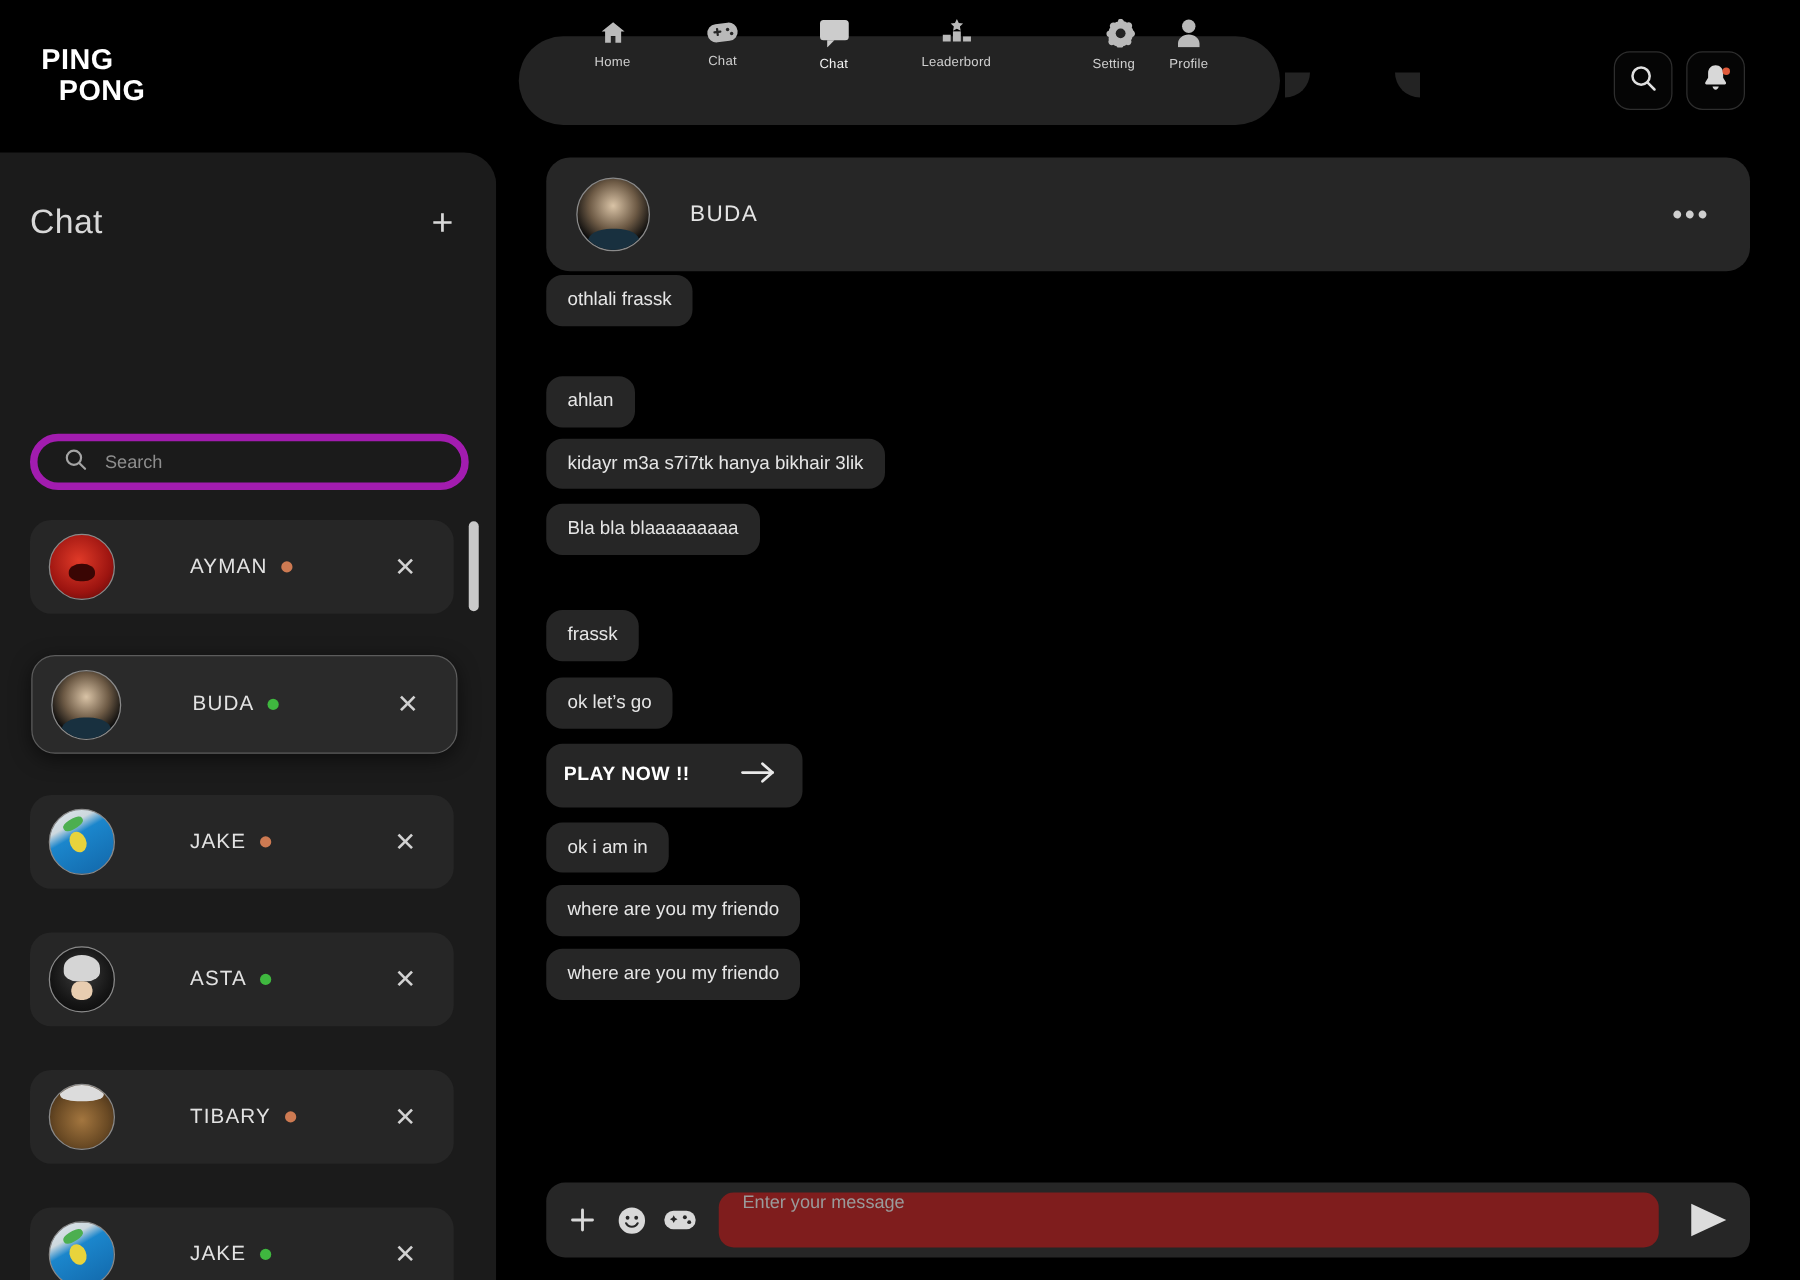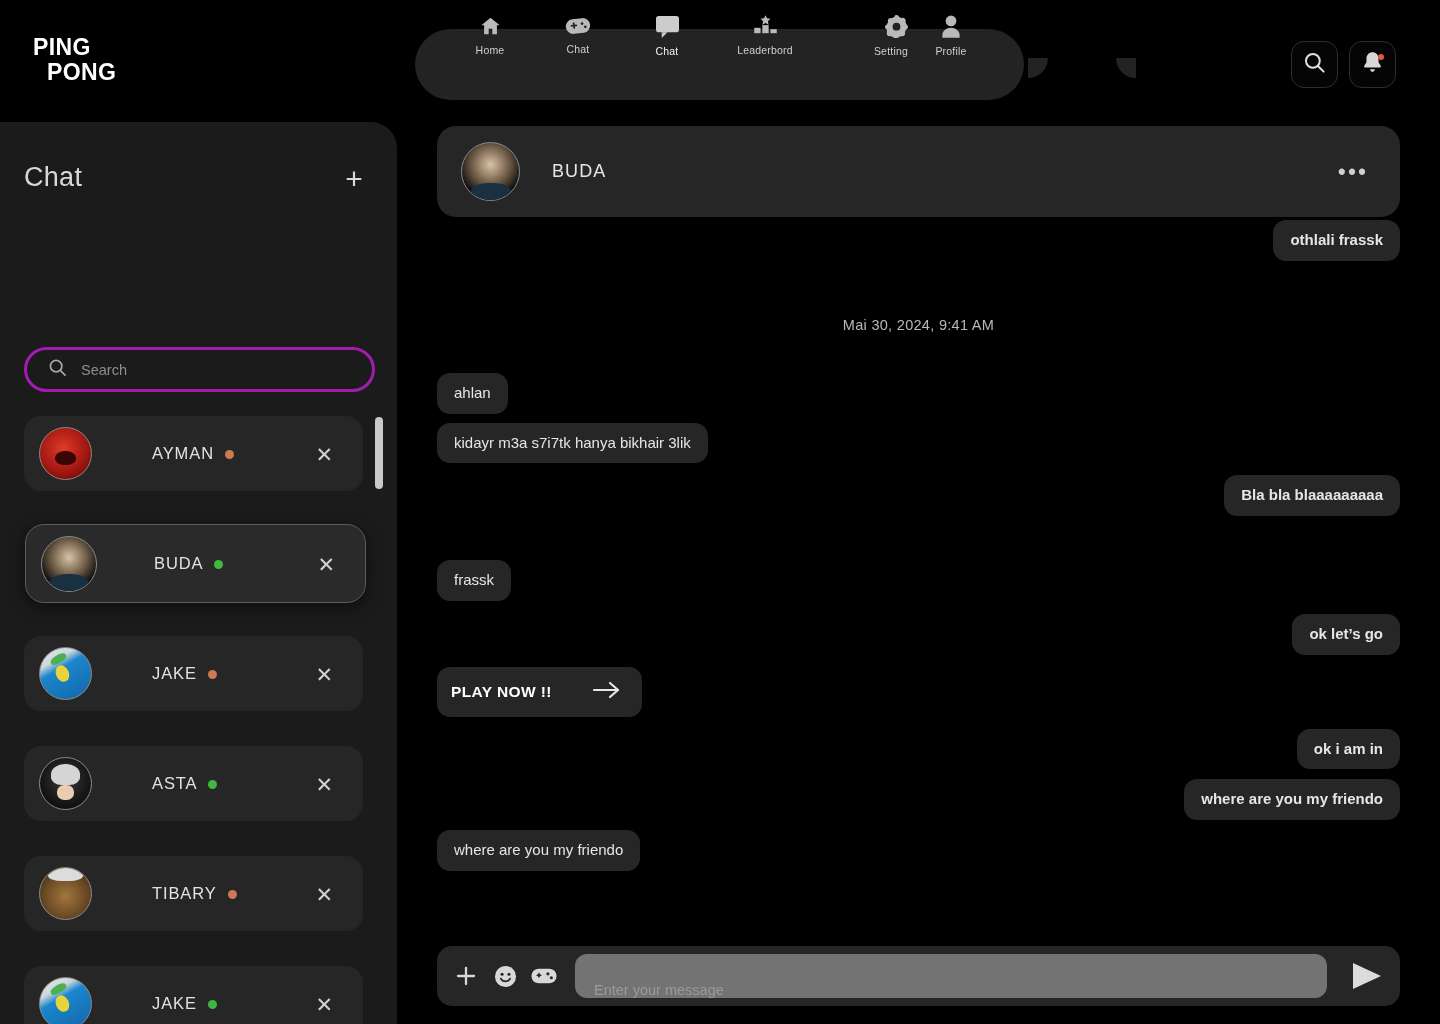--- a/index.html
+++ b/index.html
@@ -86,21 +86,21 @@
     position:absolute; left:24px; top:40px; width:349px; height:40px;
   }
   .sb-title { font-size:27px; color:#d8d8d8; font-weight:normal; letter-spacing:0.3px; }
   .sb-plus {
     position:absolute; right:6px; top:4px; width:26px; height:26px;
     display:flex; align-items:center; justify-content:center;
     font-size:30px; color:#d8d8d8; font-weight:300; line-height:1; cursor:pointer;
   }
   .searchbox {
     position:absolute; left:24px; top:225px; width:351px; height:45px;
-    border:3px solid #a21caf; border-radius:23px;
+    border:6px solid #a21caf; border-radius:23px;
     display:flex; align-items:center; padding-left:21px; gap:14px;
     background:transparent;
   }
   .searchbox input {
     background:transparent; border:none; outline:none;
     color:#d4d4d4; font-size:14.5px; font-family:"Liberation Sans", sans-serif;
     width:260px;
   }
   .searchbox input::placeholder { color:#8e8e8e; }
 
@@ -175,21 +175,21 @@
   .dots {
     position:absolute; right:32px; top:50%; transform:translateY(-50%);
     font-size:23px; letter-spacing:2px; color:#cfcfcf; line-height:1; cursor:pointer;
   }
 
   .thread {
     position:absolute; left:0; top:0; width:1043px; height:820px;
     padding:78px 40px 0 40px;
   }
   .row { display:flex; width:963px; }
-  .row.out { justify-content:flex-end;font-weight:bold; }
+  .row.out { justify-content:flex-start; }
   .bubble {
     background:#262626; border-radius:13px;
     padding:11px 17px; font-size:15px; color:#e6e6e6;
     max-width:560px; line-height:1.25;
   }
   .datesep {
     width:963px; text-align:center; font-size:14.5px;
     color:#b9b9b9; letter-spacing:0.3px;
   }
   .playbtn {
@@ -199,22 +199,22 @@
   }
   .playbtn span { font-size:15.5px; font-weight:bold; color:#fff; letter-spacing:0.4px; }
 
   .composer {
     position:absolute; left:40px; top:824px; width:963px; height:60px;
     background:#262626; border-radius:15px;
     display:flex; align-items:center; padding:0 14px 0 16px; gap:13px;
   }
   .cicon { width:26px; height:26px; display:flex; align-items:center; justify-content:center; cursor:pointer; }
   .msgfield {
-    flex:1; height:44px; background:#737373; border-radius:12px;
-    display:flex; align-items:flex-end; padding-left:19px; margin-left:5px;
+    flex:1; height:44px; background:#7f1d1d; border-radius:12px;
+    display:flex; align-items:flex-start; padding-left:19px; margin-left:5px;
   }
   .msgfield input {
     width:100%; background:transparent; border:none; outline:none;
     color:#dcdcdc; font-size:14.5px; font-family:"Liberation Sans", sans-serif;
   }
   .msgfield input::placeholder { color:#9a9a9a; }
   .sendbtn { width:38px; height:38px; display:flex; align-items:center; justify-content:center;
     margin-left:8px; cursor:pointer; }
 </style>
 </head>
@@ -378,21 +378,20 @@
 </div>
 
 <div class="chatpanel">
 
   <div class="thread">
 
     <div class="row out" style="margin-top:20px">
       <div class="bubble">othlali frassk</div>
     </div>
 
-    <div class="datesep" style="margin-top:56px">Mai 30, 2024, 9:41 AM</div>
 
     <div class="row" style="margin-top:40px">
       <div class="bubble">ahlan</div>
     </div>
 
     <div class="row" style="margin-top:9px">
       <div class="bubble">kidayr m3a s7i7tk hanya bikhair 3lik</div>
     </div>
 
     <div class="row out" style="margin-top:12px">

